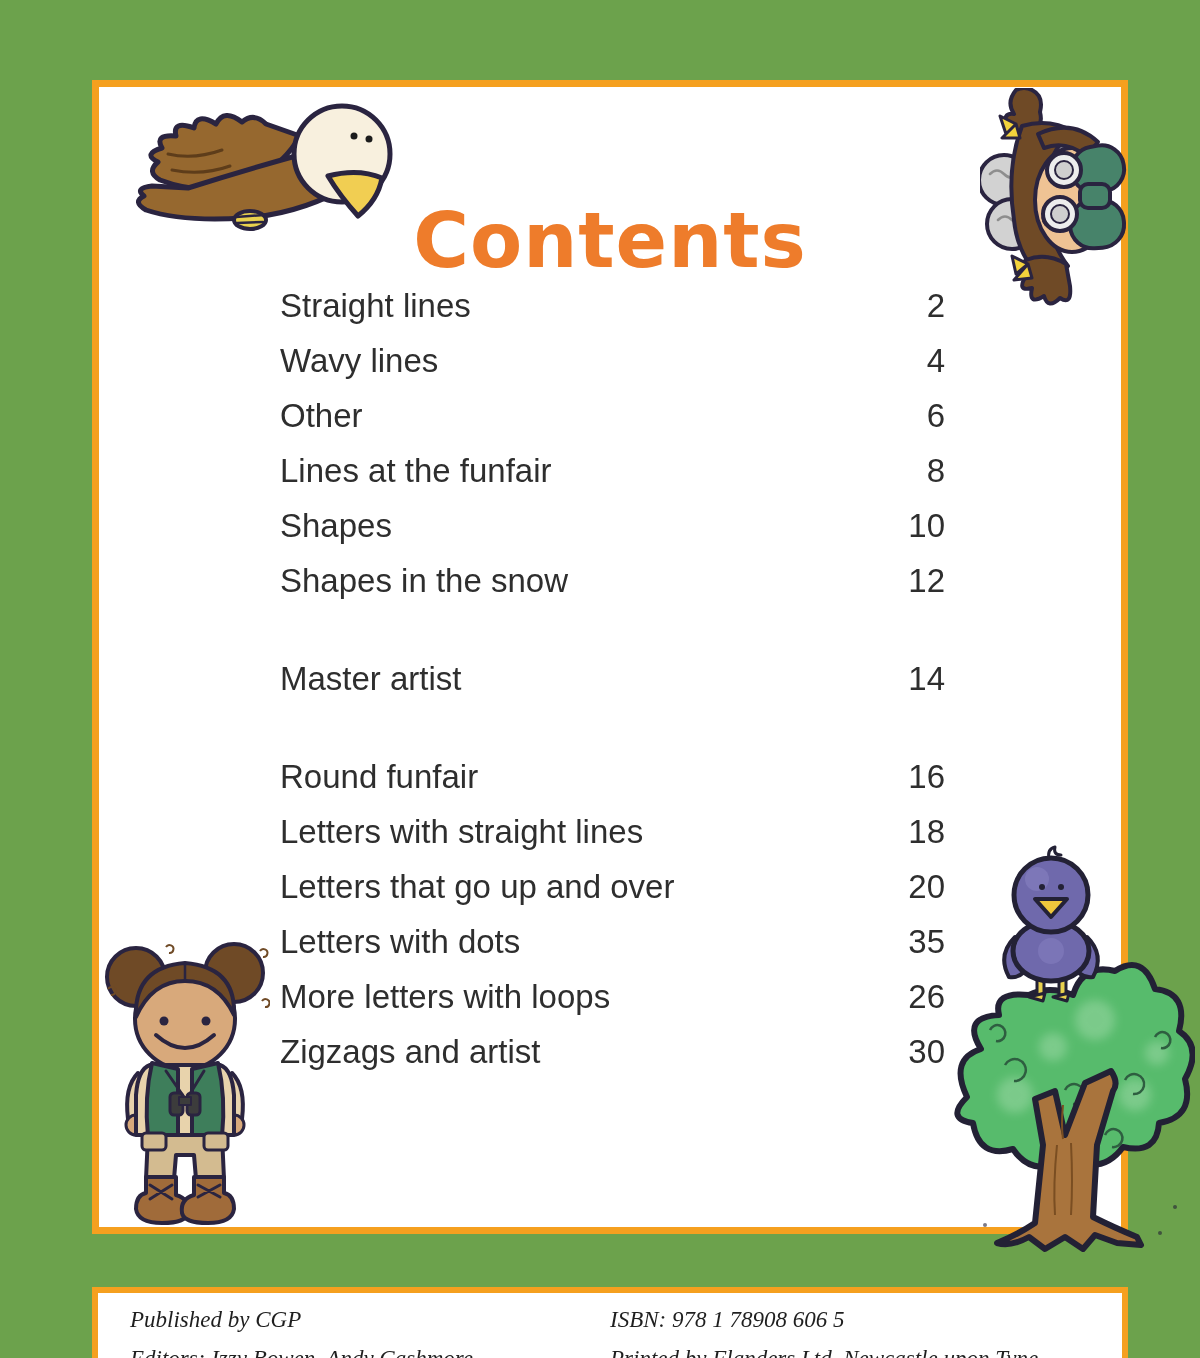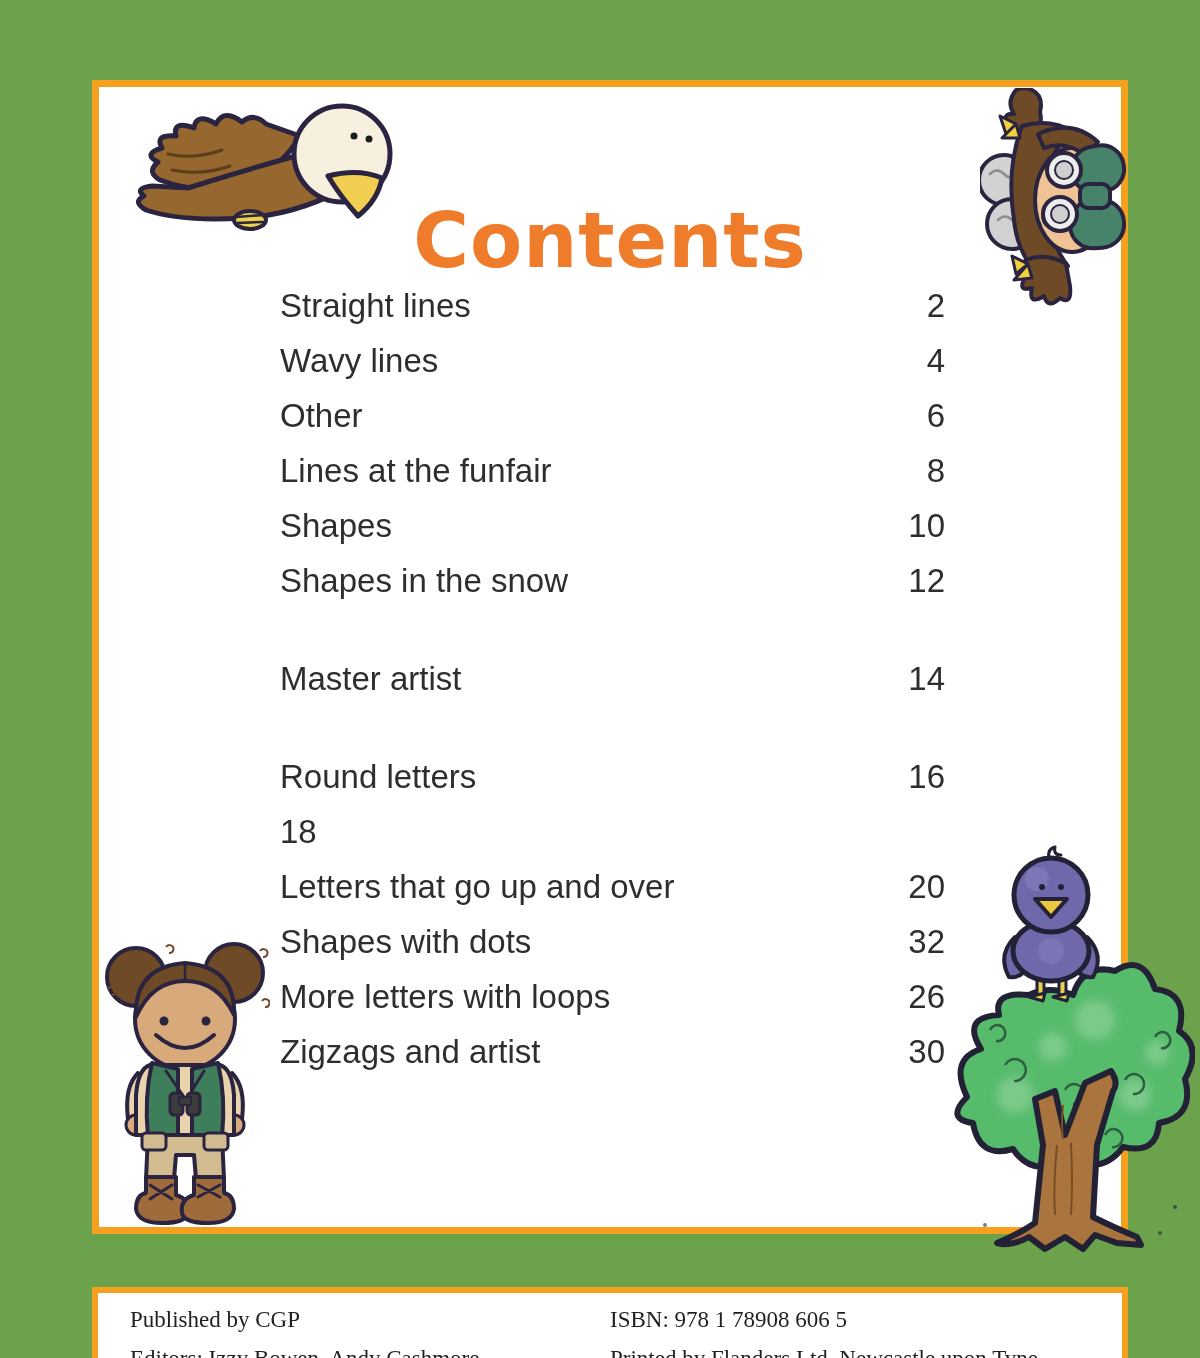--- a/index.html
+++ b/index.html
@@ -29,21 +29,21 @@
   .imprint {
     position:absolute; left:92px; top:1287px; width:1036px; height:120px;
     box-sizing:border-box; background:var(--page-white,#fff);
     border:6px solid var(--border-orange,#F5A01F); border-bottom:none; z-index:1;
     font-family:"Liberation Serif", serif; font-size:23px;
     color:var(--imprint-text,#1F1F1F);
   }
   .imprint-col { position:absolute; top:14px; }
   .imprint-col.left  { left:32px; }
   .imprint-col.right { left:512px; }
-  .imprint-line { line-height:25px; margin-bottom:14px; white-space:nowrap; }
+  .imprint-line { line-height:25px; margin-bottom:14px; white-space:nowrap;font-style:italic; }
   .illus { position:absolute; }
   #eagle   { left:132px; top:92px;  width:270px; height:150px; z-index:2; }
   #peeker  { left:980px; top:88px;  width:150px; height:222px; z-index:2; }
   #hiker   { left:100px; top:937px; width:170px; height:293px; z-index:2; }
   #birdtree{ left:945px; top:845px; width:250px; height:420px; z-index:3; }
   svg * { vector-effect:none; }
 </style>
 </head>
 <body>
 
@@ -77,33 +77,34 @@
         </div>
       </div>
       <div class="toc-group">
         <div class="toc-row">
           <span class="toc-label">Master artist</span>
           <span class="toc-page">14</span>
         </div>
       </div>
       <div class="toc-group">
         <div class="toc-row">
-          <span class="toc-label">Round letters</span>
+          <span class="toc-label">Round funfair</span>
           <span class="toc-page">16</span>
         </div>
         <div class="toc-row">
+          <span class="toc-label">Letters with straight lines</span>
           <span class="toc-page">18</span>
         </div>
         <div class="toc-row">
           <span class="toc-label">Letters that go up and over</span>
           <span class="toc-page">20</span>
         </div>
         <div class="toc-row">
-          <span class="toc-label">Shapes with dots</span>
-          <span class="toc-page">32</span>
+          <span class="toc-label">Letters with dots</span>
+          <span class="toc-page">35</span>
         </div>
         <div class="toc-row">
           <span class="toc-label">More letters with loops</span>
           <span class="toc-page">26</span>
         </div>
         <div class="toc-row">
           <span class="toc-label">Zigzags and artist</span>
           <span class="toc-page">30</span>
         </div>
       </div>

